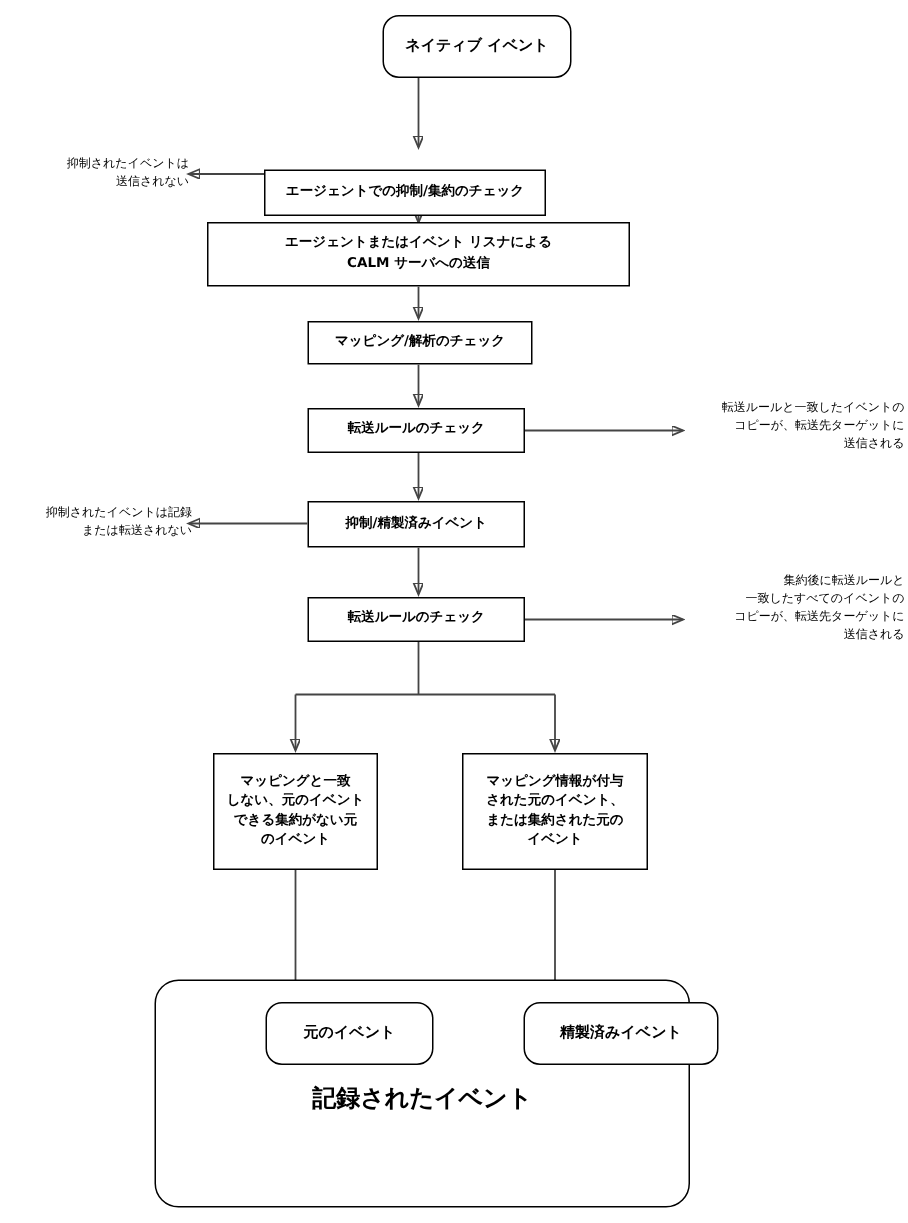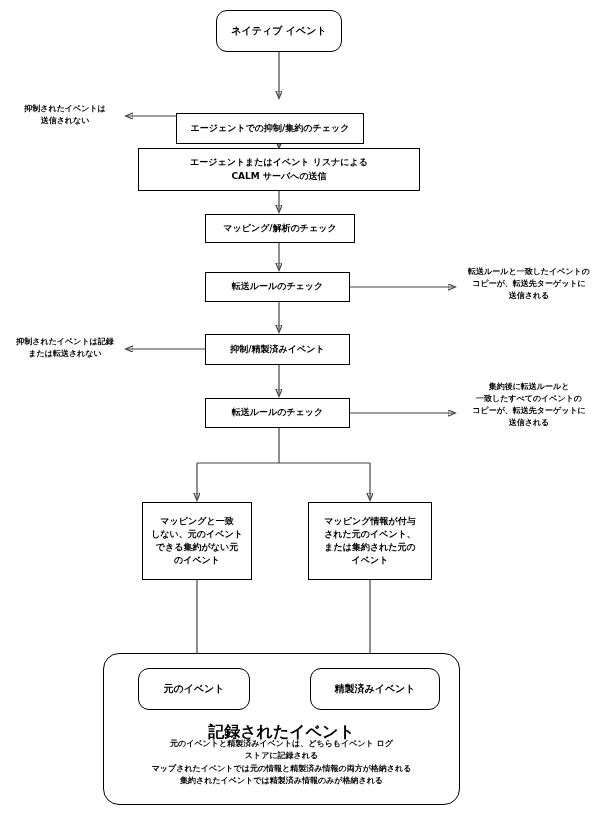--- a/index.html
+++ b/index.html
@@ -31,27 +31,28 @@
     line-height: 1.45;
     color: #000000;
     white-space: pre-line;
     padding: 2px 4px;
   }
   .node.rounded {
     border-radius: 11px;
   }
   .node.term {
     font-size: 10px;
+    margin-left: 39px;
   }
   .annot {
     position: absolute;
     box-sizing: border-box;
-    text-align: center;
+    text-align: right;
     font-size: 8px;
-    font-weight: bold;
+    font-weight: normal;
     line-height: 1.5;
     color: #000000;
     white-space: pre-line;
   }
   .group {
     position: absolute;
     box-sizing: border-box;
     border: 1px solid #000000;
     border-radius: 16px;
     background: #ffffff;
@@ -171,18 +172,14 @@
 送信される</div>
 
   <div class="group" style="left:103px; top:653px; width:357px; height:152px;"></div>
 
   <div class="node rounded term" style="left:138px; top:668px; width:112px; height:42px;">元のイベント</div>
 
   <div class="node rounded term" style="left:310px; top:668px; width:130px; height:42px;">精製済みイベント</div>
 
   <div class="caption-title" style="left:110px; top:722px; width:343px;">記録されたイベント</div>
 
-  <div class="caption" style="left:106px; top:738px; width:351px;">元のイベントと精製済みイベントは、どちらもイベント ログ
-ストアに記録される
-マップされたイベントでは元の情報と精製済み情報の両方が格納される
-集約されたイベントでは精製済み情報のみが格納される</div>
 
 </div>
 
 </body></html>

